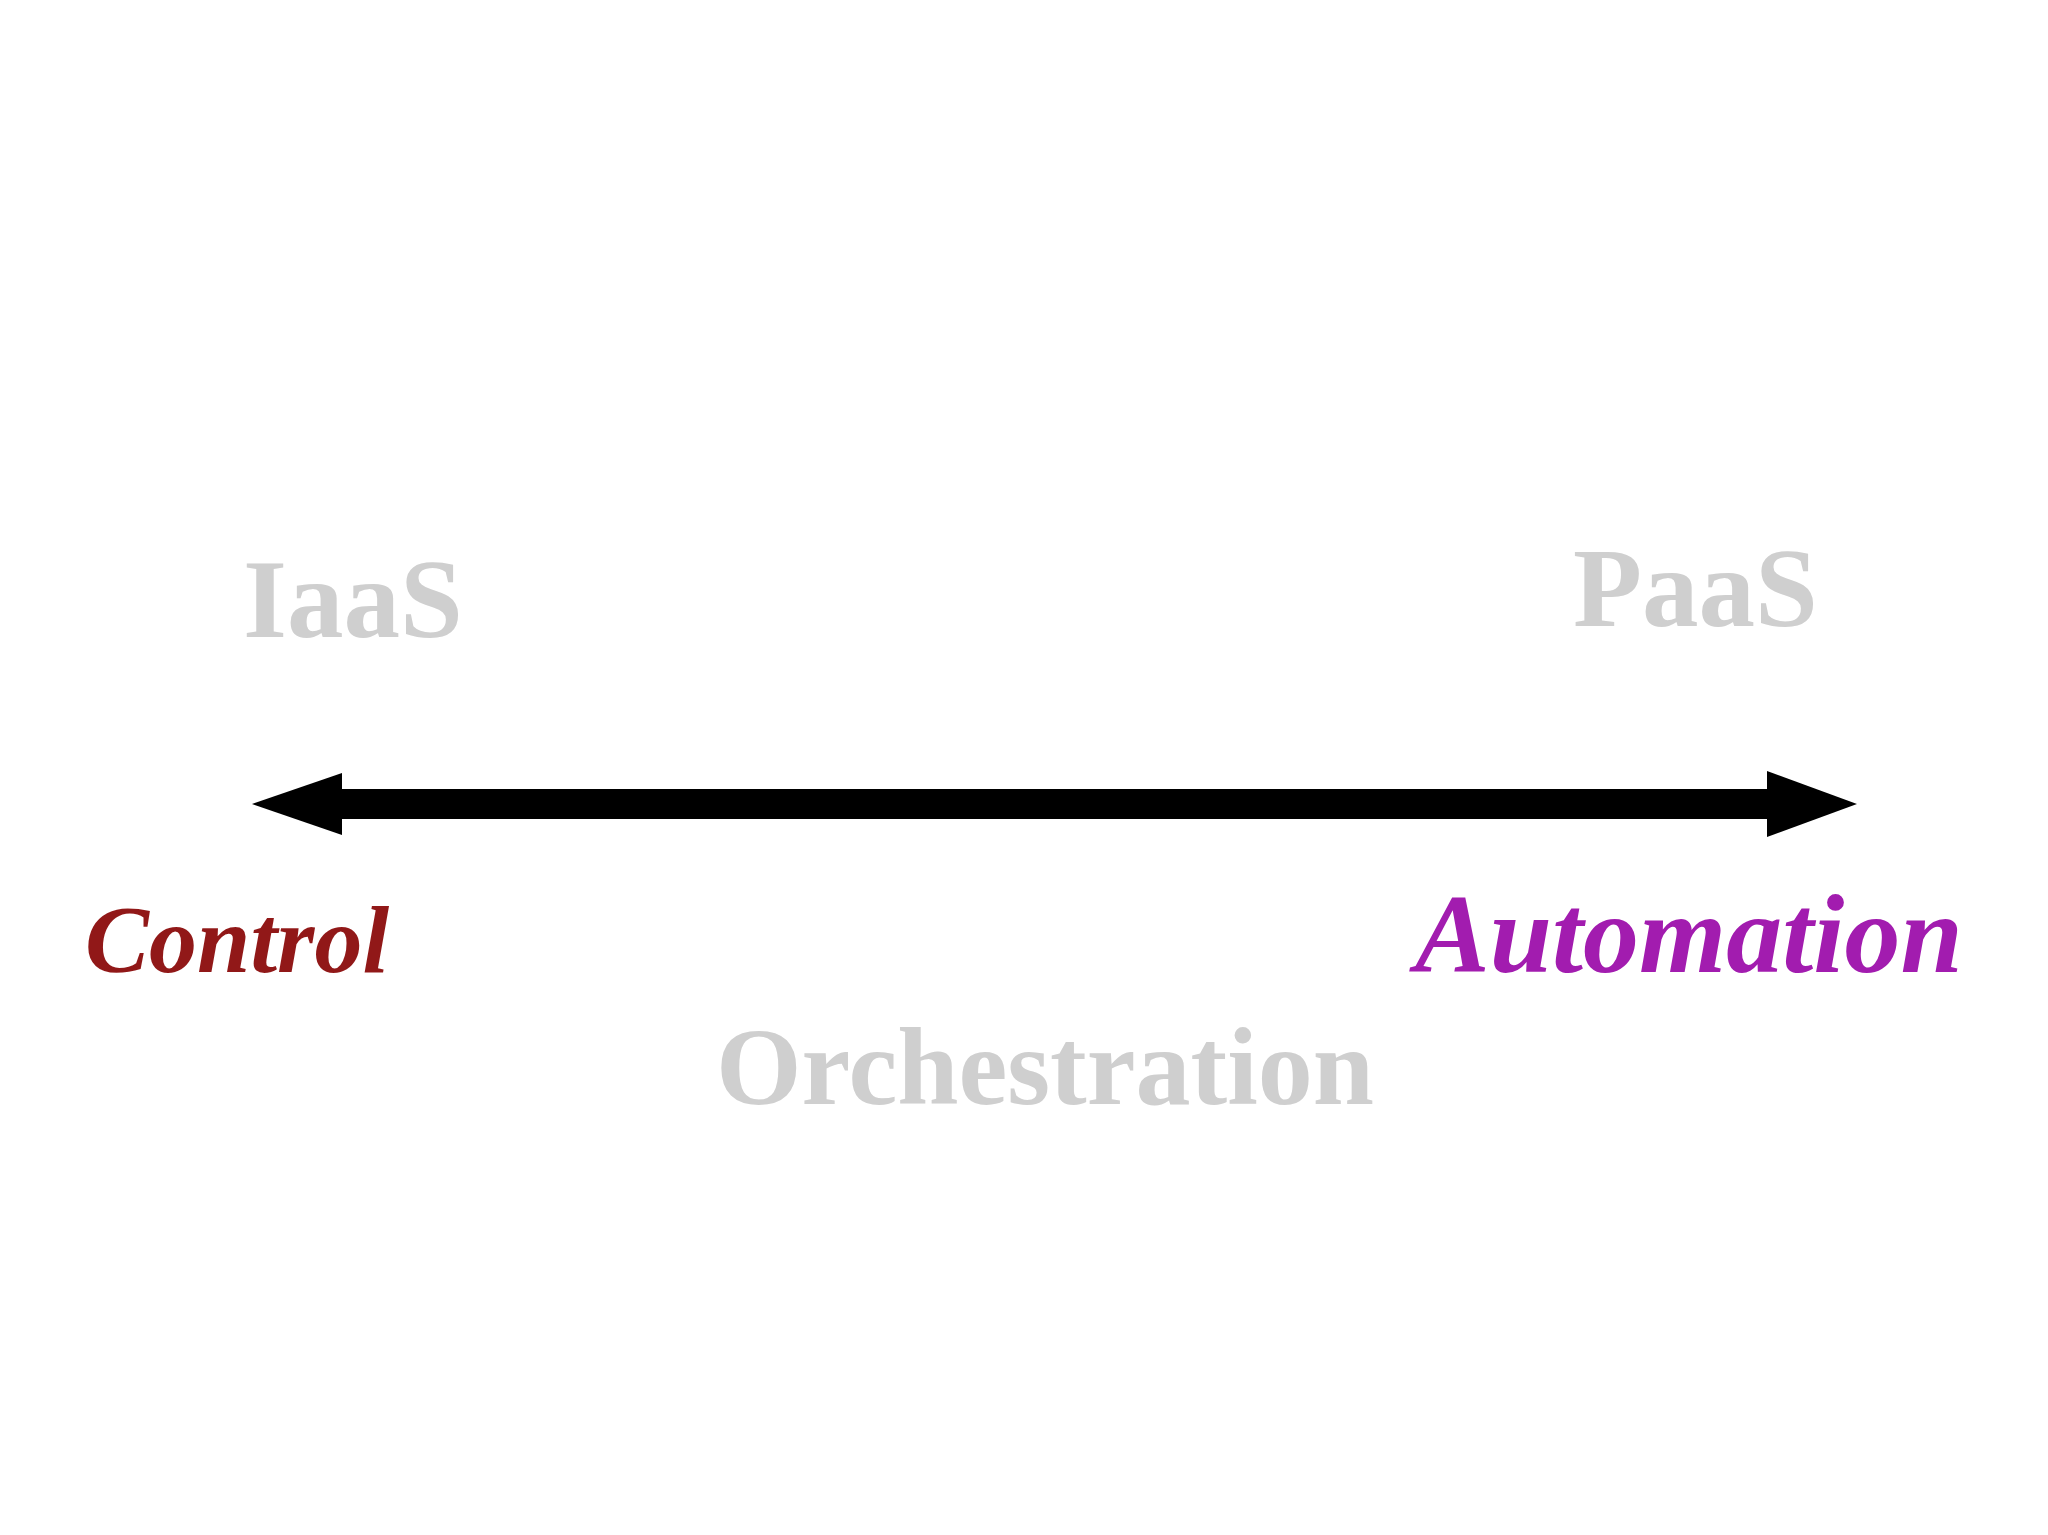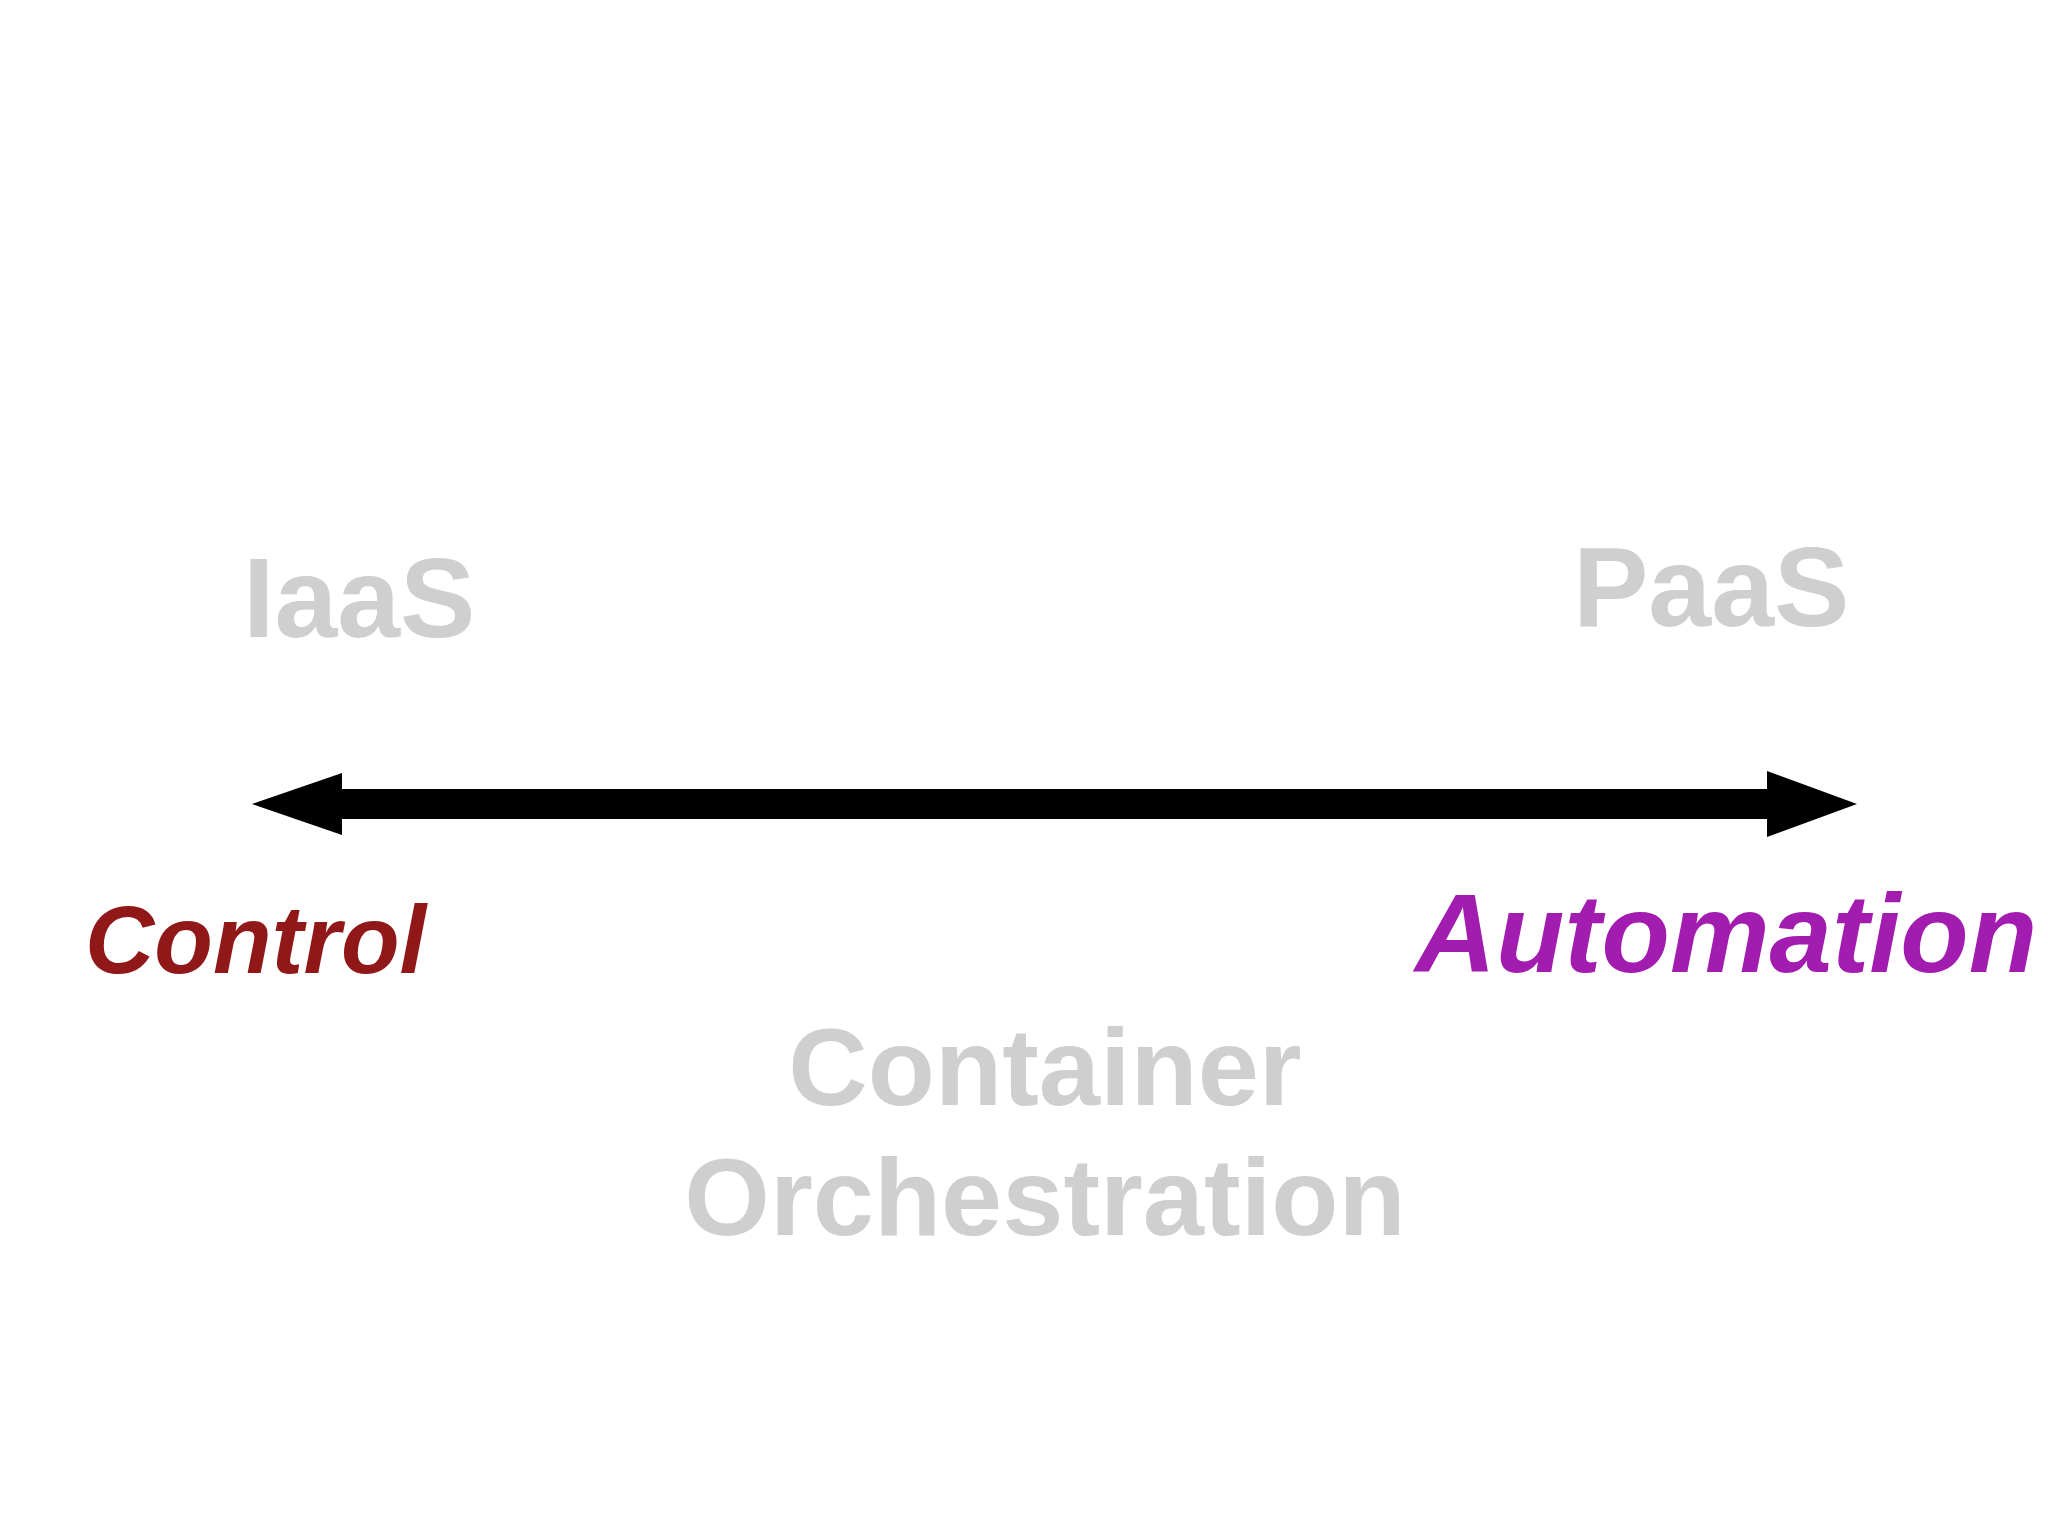--- a/index.html
+++ b/index.html
@@ -6,21 +6,21 @@
     margin: 0;
     padding: 0;
     background: #ffffff;
   }
   .canvas {
     position: relative;
     width: 2048px;
     height: 1288px;
     background: #ffffff;
     overflow: hidden;
-    font-family: Liberation Sans, sans-serif;
+    font-family: Liberation Serif, serif;
   }
   .muted {
     position: absolute;
     font-weight: bold;
     font-size: 113px;
     line-height: 1;
     white-space: nowrap;
   }
   .svc-left  { left: 243px; top: 542px; }
   .svc-right { left: 1573px; top: 531px; text-align: right; }
@@ -66,17 +66,16 @@
     <line x1="330" y1="804" x2="1780" y2="804" stroke-width="30" stroke="#000000"></line>
     <polygon points="252,804 342,773 342,835" fill="#000000"></polygon>
     <polygon points="1857,804 1767,771 1767,837" fill="#000000"></polygon>
   </svg>
 
   <div class="end end-left" style="color: rgb(145, 24, 24);">Control</div>
 
   <div class="end end-right" style="color: #a21caf; text-align: center;">Automation</div>
 
   <div class="mid" style="color: rgb(207, 207, 207);">
-    <div>Container</div>
     <div>Orchestration</div>
   </div>
 
 </div>
 
 </body></html>

